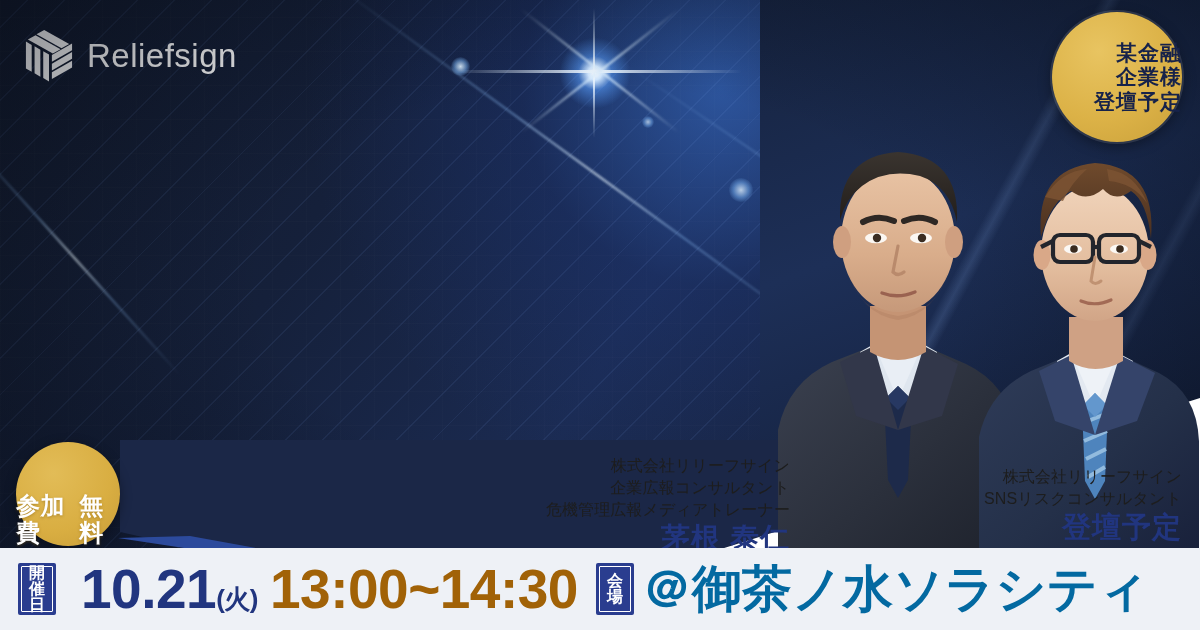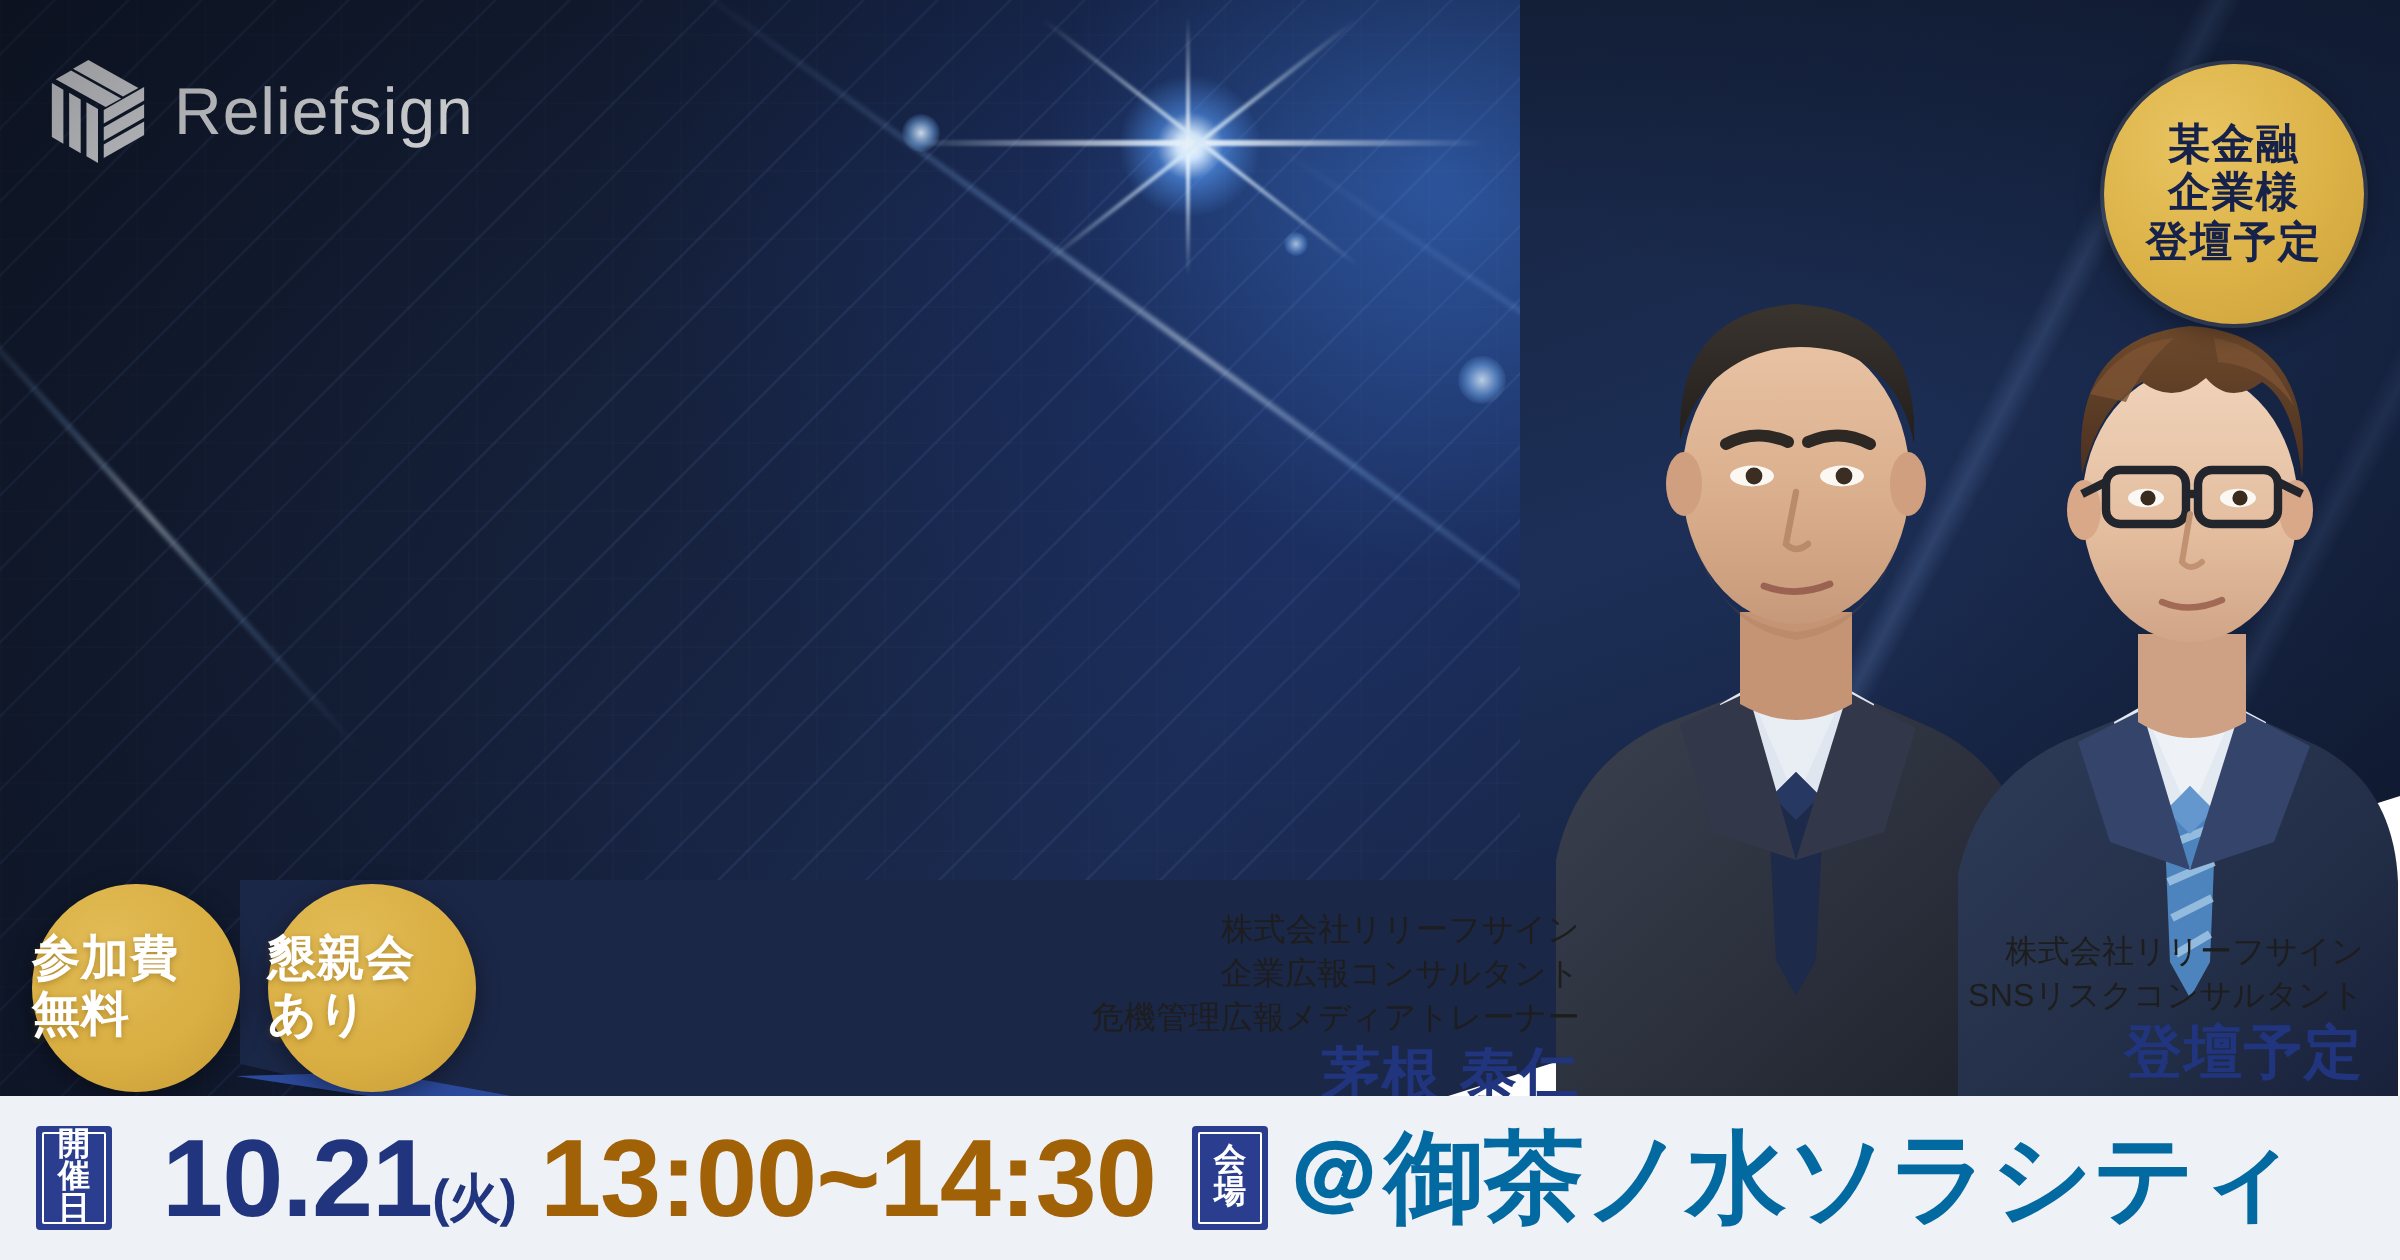--- a/index.html
+++ b/index.html
@@ -96,24 +96,24 @@
       linear-gradient(118deg, rgba(255,255,255,0) 72%, rgba(150,190,255,.12) 73.5%, rgba(255,255,255,0) 75%);
   }
 
   
   .logo{ position:absolute; left:24px; top:28px; display:flex; align-items:center; gap:13px; }
   .logo-mark{ width:50px; height:54px; }
   .logo-text{ color:#fff; font-size:33px; letter-spacing:.5px; font-weight:400; line-height:1; }
 
   
   .corner-badge{
-    position:absolute; left:1052px; top:32px; width:130px; height:130px; border-radius:50%;
+    position:absolute; left:1052px; top:12px; width:130px; height:130px; border-radius:50%;
     background:radial-gradient(circle at 36% 30%, #e8c461 0%, #dcb247 55%, #c9a03a 100%);
     box-shadow:0 0 0 2px rgba(255,255,255,.12), 0 4px 14px rgba(0,0,0,.4);
-    display:flex; flex-direction:column; align-items:center; justify-content:center;
+    display:flex; flex-direction:column; align-items:flex-end; justify-content:center;
     gap:1px; z-index:6;
   }
   .corner-badge span{
     color:#16224a; font-weight:700; font-size:21px; line-height:1.12; letter-spacing:1px;
   }
 
   
   .title-band{
     position:absolute; left:46px; top:185px; padding:6px 22px 10px 18px;
     background:#ffffff; z-index:5;
@@ -128,21 +128,21 @@
     color:#ffffff; font-size:49px; font-weight:700; letter-spacing:1.5px;
     white-space:nowrap;
     text-shadow:0 2px 10px rgba(0,0,0,.55);
   }
 
   
   .perk-row{ position:absolute; left:16px; top:442px; display:flex; gap:14px; z-index:6; }
   .perk{
     width:104px; height:104px; border-radius:50%;
     background:radial-gradient(circle at 36% 30%, #e2bc57 0%, #d9ae42 58%, #c79c37 100%);
-    display:flex; flex-direction:column; align-items:flex-start; justify-content:center; gap:2px;
+    display:flex; flex-direction:row; align-items:flex-end; justify-content:center; gap:2px;
     box-shadow:0 3px 12px rgba(0,0,0,.38);
   }
   .perk span{
     color:#ffffff; font-weight:700; font-size:24px; line-height:1.1; letter-spacing:.5px;
     text-shadow:0 1px 3px rgba(120,85,10,.45);
   }
 
   
   .credit-wedge{
     position:absolute; left:578px; top:398px; width:622px; height:162px;
@@ -244,24 +244,20 @@
     <span>企業様</span>
     <span>登壇予定</span>
   </div>
 
 
   <div class="perk-row">
     <div class="perk">
       <span>参加費</span>
       <span>無料</span>
     </div>
-    <div class="perk">
-      <span>懇親会</span>
-      <span>あり</span>
-    </div>
   </div>
 
   <svg class="speaker sp1" viewBox="0 0 250 460">
     <defs>
       <linearGradient id="suitA" x1="0" y1="0" x2="1" y2="1">
         <stop offset="0%" stop-color="#3b4150"></stop>
           <stop offset="55%" stop-color="#2b303c"></stop>
           <stop offset="100%" stop-color="#1d212b"></stop>
       </linearGradient>
       <linearGradient id="skinA" x1="0" y1="0" x2="0" y2="1">

